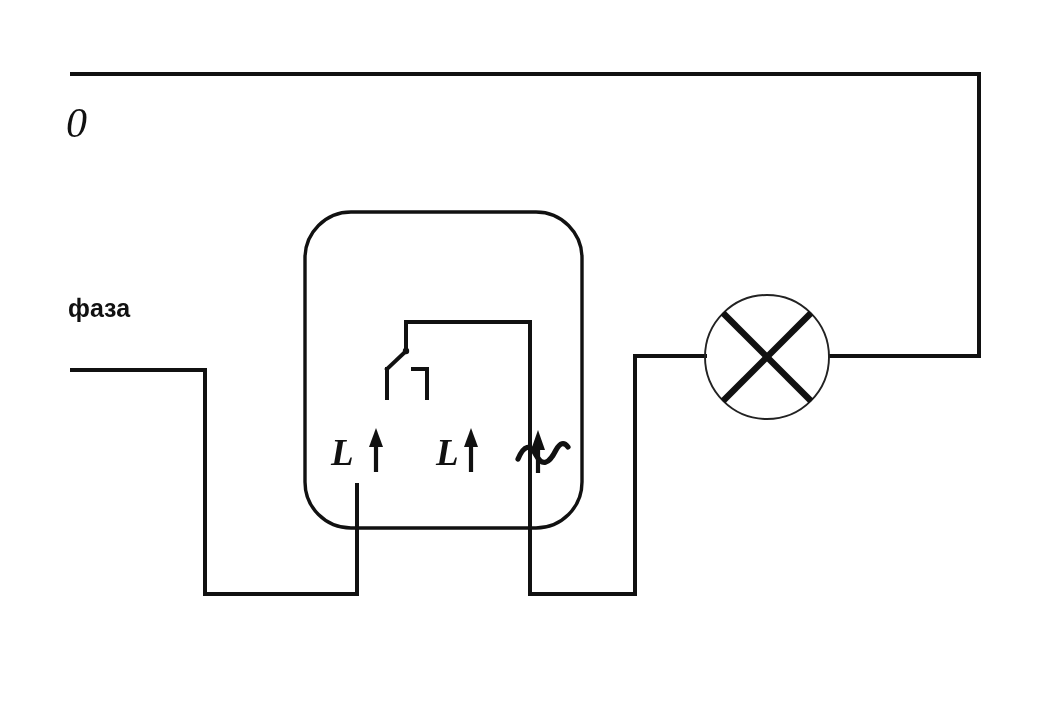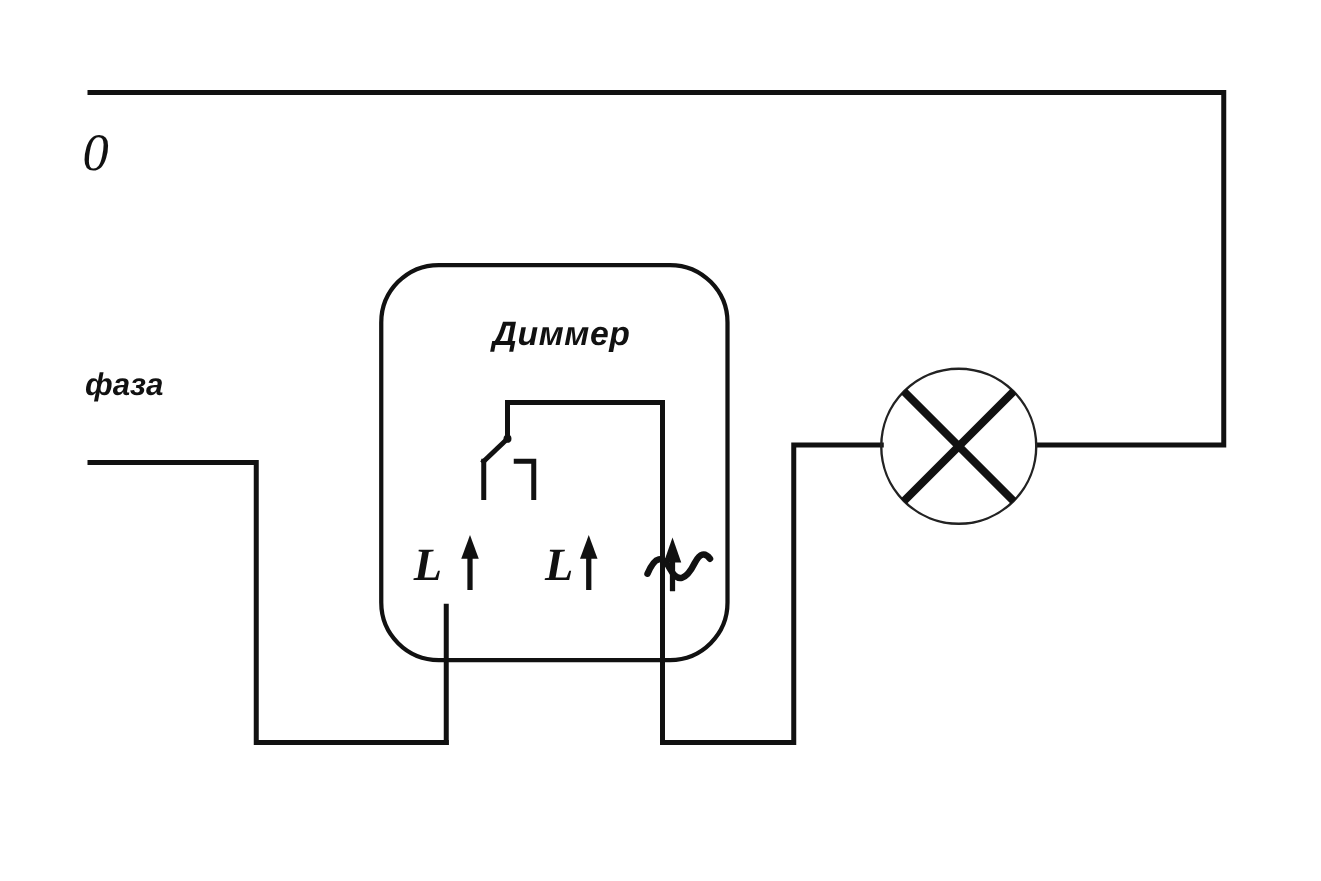--- a/index.html
+++ b/index.html
@@ -75,21 +75,20 @@
     left: 66px;
     top: 102px;
     font-family: "Liberation Serif", serif;
     font-style: italic;
     font-size: 42px;
   }
   #label-phase {
     left: 68px;
     top: 296px;
     font-family: "Liberation Sans", sans-serif;
-    font-style: italic;
     font-weight: bold;
     font-size: 25px;
     text-align: center;
   }
   #label-dimmer {
     left: 394px;
     top: 254px;
     font-family: "Liberation Sans", sans-serif;
     font-style: italic;
     font-weight: bold;
@@ -158,19 +157,18 @@
       <path class="lamp-cross" d="M 723 313 L 811 401"></path>
       <path class="lamp-cross" d="M 811 313 L 723 401"></path>
     </g>
 
   </svg>
 
   <div class="lbl" id="label-neutral">0</div>
 
   <div class="lbl" id="label-phase">фаза</div>
 
-  <div class="lbl" id="label-dimmer">Диммер</div>
 
   <div class="term-letter" id="term-letter-in">L</div>
 
   <div class="term-letter" id="term-letter-out">L</div>
 
 </div>
 
 </body></html>

